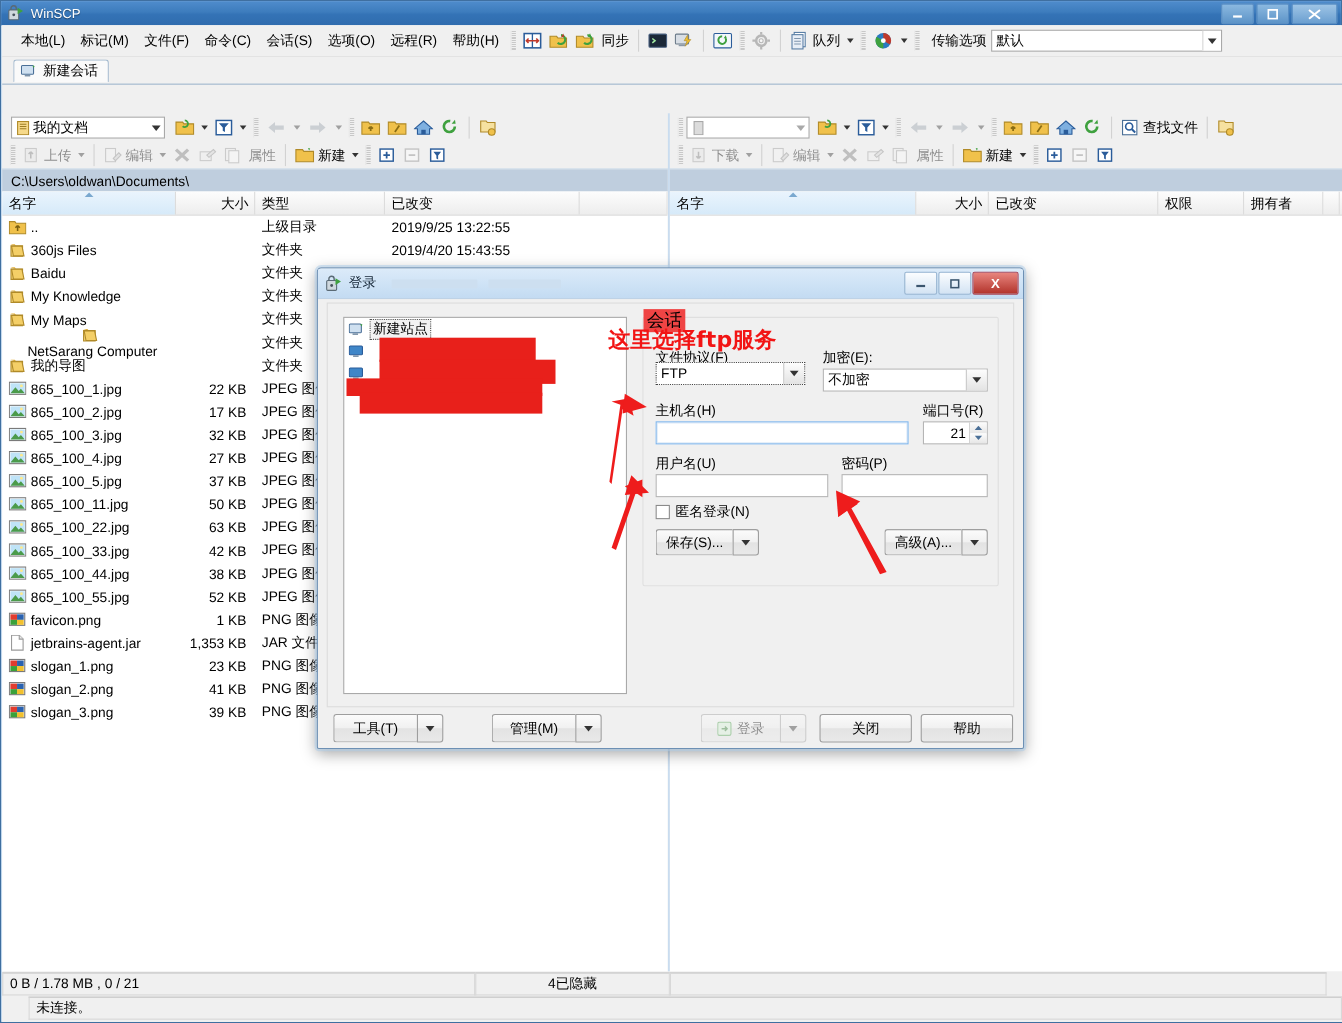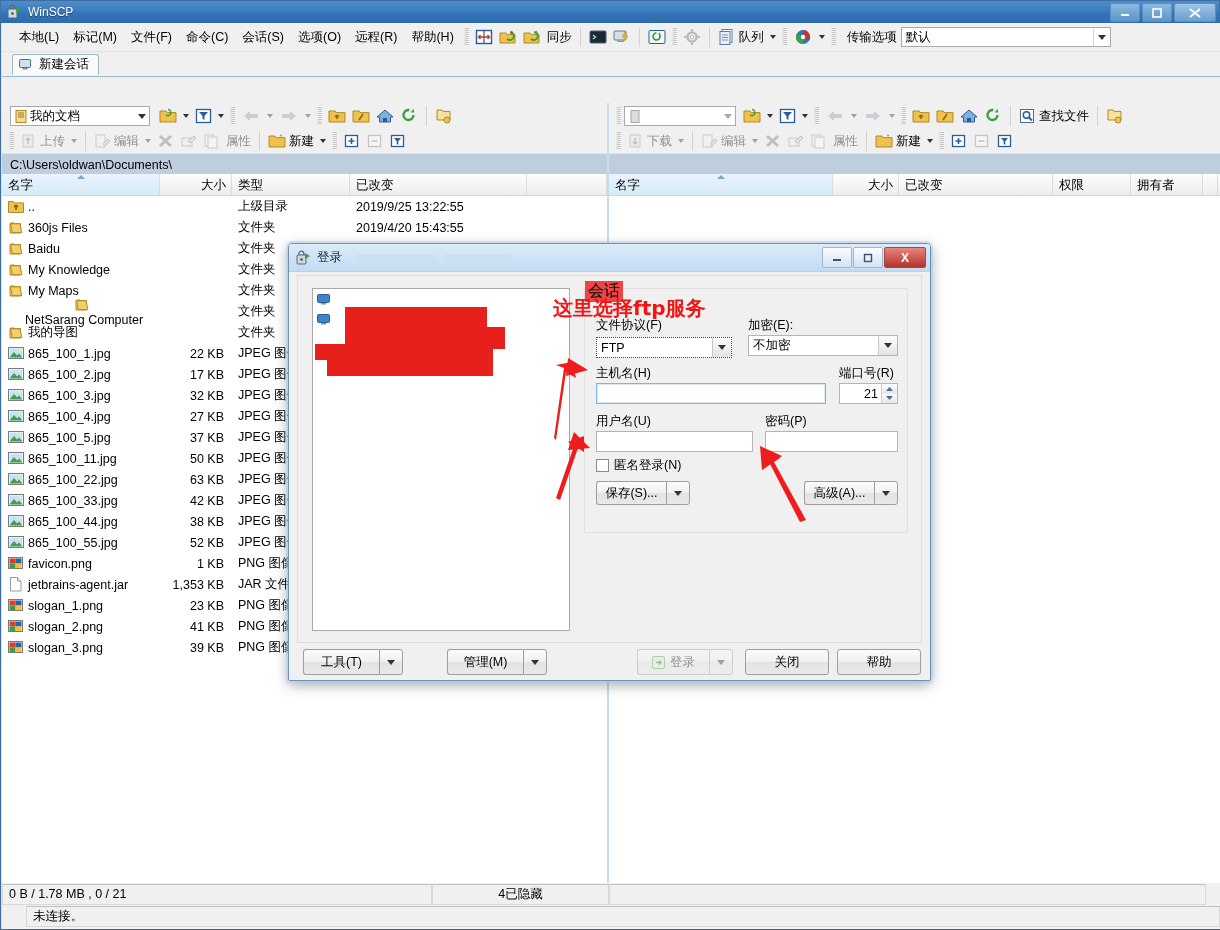--- a/index.html
+++ b/index.html
@@ -1065,20 +1065,30 @@
             </svg>
           </div>
         <div class="dcb x">X</div>
       </div>
     </div>
 
     <div class="dlg-body">
       <div class="dlg-inner">
 
         <div class="tree">
+          <div class="tree-item sel">
+            <span>
+              <svg width="15" height="13" viewBox="0 0 15 13">
+                <rect x="0.5" y="1.5" width="11" height="8" rx="1" fill="#cfe0f0" stroke="#4a6f97"></rect>
+                <rect x="3.5" y="10" width="5" height="1.5" fill="#7d93a8"></rect>
+                <path d="M10.5 1.5 l2 .6 -1 1.8z" fill="#3fa13f"></path>
+              </svg>
+            </span>
+            <span class="tl">新建站点</span>
+          </div>
           <div class="tree-item">
             <span>
               <svg width="15" height="13" viewBox="0 0 15 13">
                   <rect x="0.5" y="1.5" width="12" height="8" rx="1" fill="#3f86c8" stroke="#2a5c9a"></rect>
                   <rect x="4" y="10" width="5" height="1.5" fill="#7d93a8"></rect>
                 </svg>
             </span>
           </div>
           <div class="tree-item">
             <span>
@@ -1094,21 +1104,21 @@
           <div class="redact" style="left:32px;top:18px;width:142px;height:22px;"></div>
           <div class="redact" style="left:32px;top:38px;width:160px;height:22px;"></div>
           <div class="redact" style="left:2px;top:55px;width:178px;height:16px;"></div>
           <div class="redact" style="left:14px;top:68px;width:166px;height:19px;"></div>
         </div>
 
         <div class="group">
           <span class="group-cap">会话</span>
 
           <span class="fld-label" style="left:11px;top:28px;">文件协议(F)</span>
-          <div class="combo focus" style="left:11px;top:48px;width:136px;">
+          <div class="combo focus" style="left:11px;top:40px;width:136px;">
             <span class="cv">FTP</span>
             <span class="carr">
                 <span class="tri"></span>
               </span>
           </div>
 
           <span class="fld-label" style="left:163px;top:28px;">加密(E):</span>
           <div class="combo" style="left:163px;top:46px;width:150px;">
             <span class="cv">不加密</span>
             <span class="carr">

